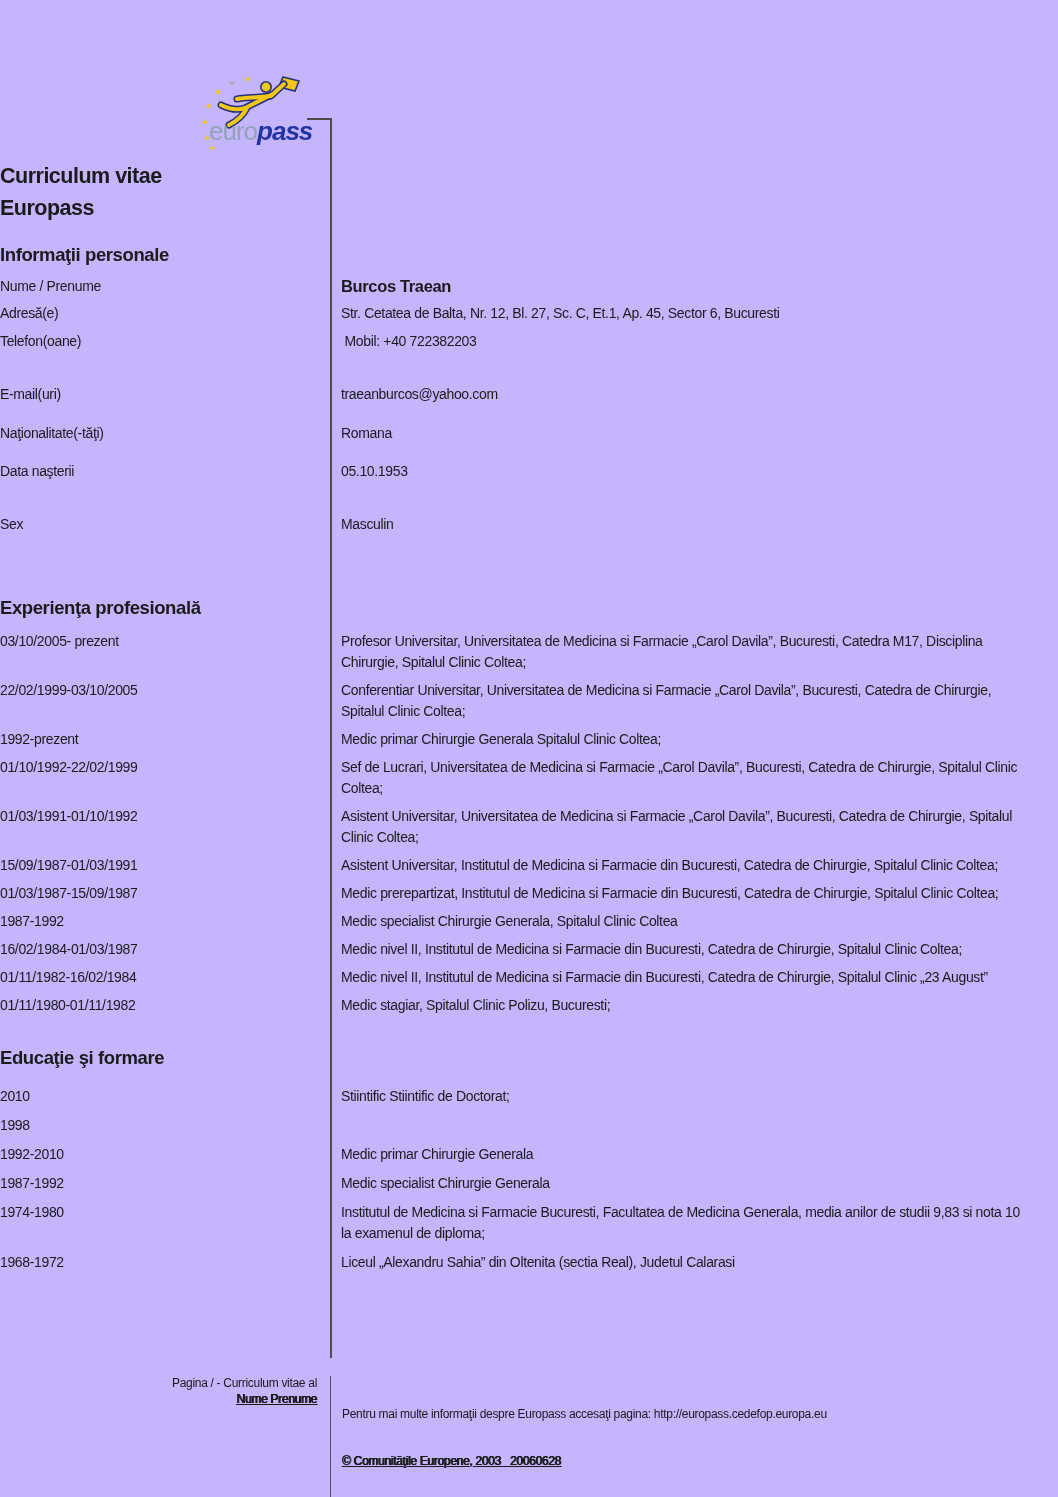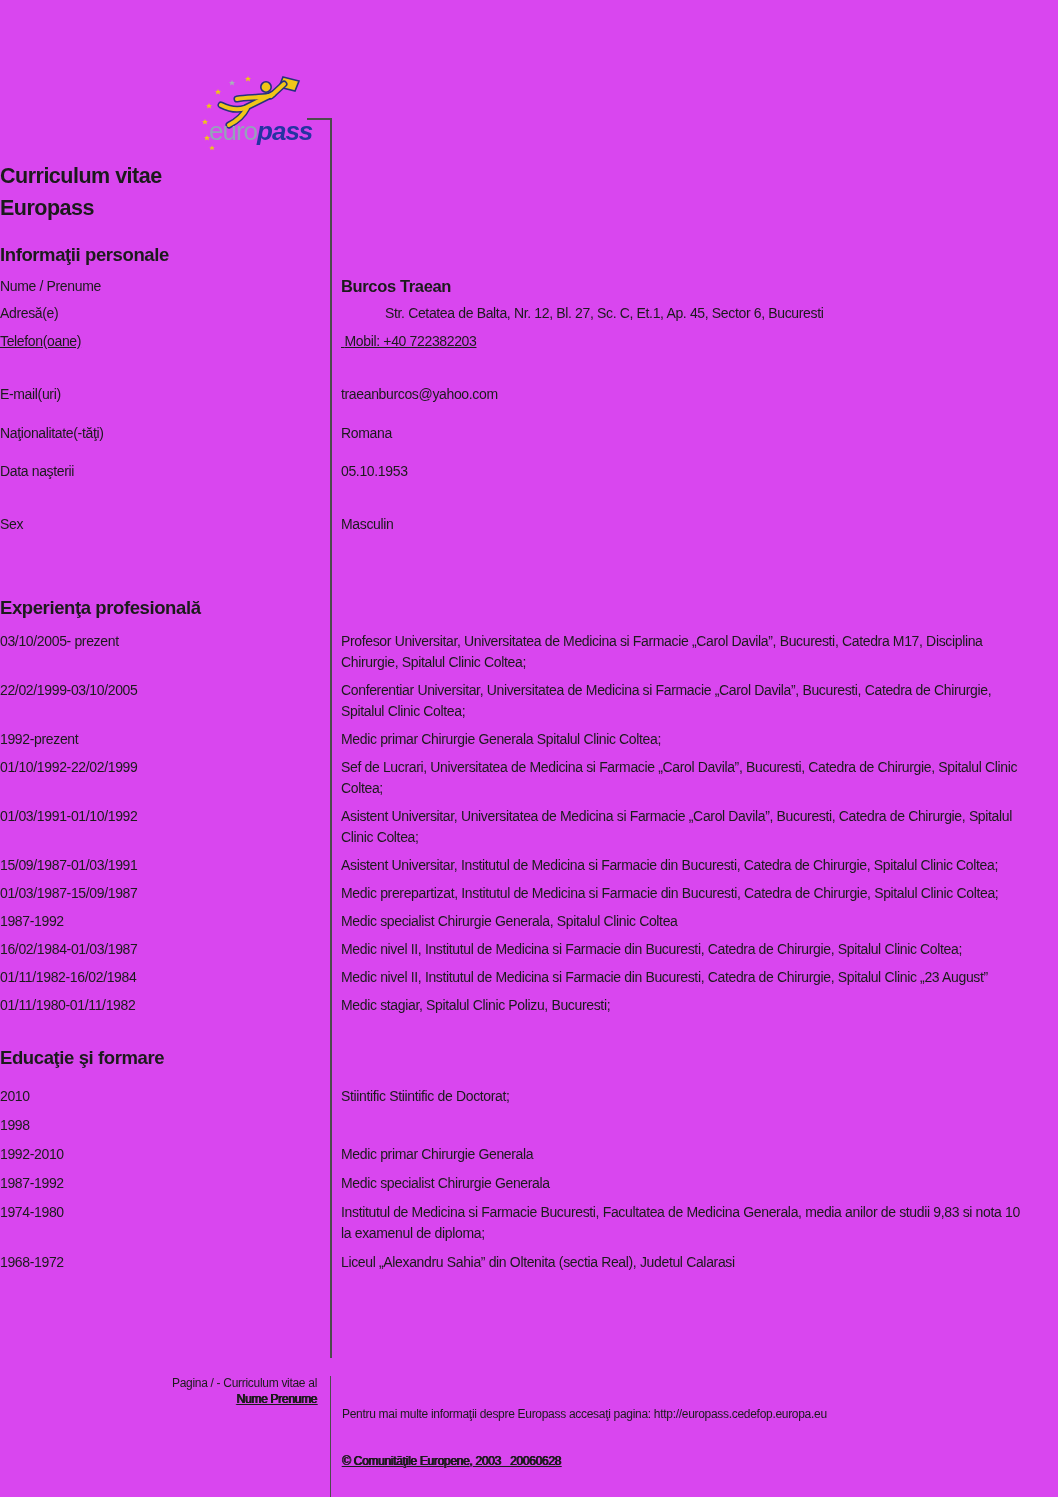--- a/index.html
+++ b/index.html
@@ -1,18 +1,18 @@
 <!DOCTYPE html>
 <html><head>
 <meta charset="utf-8">
 <style>
   * { margin:0; padding:0; box-sizing:border-box; }
   html,body { background:#ffffff; }
   body { font-family:"Liberation Sans","DejaVu Sans",sans-serif; color:#1b1b1b; }
-  .page { position:relative; width:1058px; height:1497px; background:#d946ef; margin:0 auto; overflow:hidden; }
+  .page { position:relative; width:1058px; height:1497px; background:#c4b5fd; margin:0 auto; overflow:hidden; }
 
   
   .vrule { position:absolute; left:330px; top:118px; width:1.5px; height:1240px; background:#4c4c4c; }
   .hconnector { position:absolute; left:307px; top:118px; width:23px; height:1.5px; background:#4c4c4c; }
 
   
   .logo { position:absolute; left:185px; top:74px; width:142px; height:78px; }
 
   
   .content { position:absolute; left:0; top:0; width:100%; padding-top:160px; }
@@ -25,22 +25,22 @@
   .value { white-space:pre-wrap; }
 
   .title { font-size:21.5px; font-weight:bold; line-height:32px; letter-spacing:-0.5px; }
   .section-heading { font-size:18.5px; font-weight:bold; line-height:22px; letter-spacing:-0.4px; }
   .h-personal { margin-top:20px; }
   .h-exp { margin-top:62px; margin-bottom:12px; }
   .h-edu { margin-top:24px; margin-bottom:17px; }
 
   .personal .row:nth-of-type(1) { margin-top:10px; }
   .personal .row:nth-of-type(1) .value { font-weight:bold; font-size:16.5px; }
-  .personal .row:nth-of-type(2) { margin-top:6px;gap:44px; }
-  .personal .row:nth-of-type(3) { margin-top:7px;text-decoration:underline; }
+  .personal .row:nth-of-type(2) { margin-top:6px; }
+  .personal .row:nth-of-type(3) { margin-top:7px; }
   .personal .row:nth-of-type(4) { margin-top:32px; }
   .personal .row:nth-of-type(5) { margin-top:18px; }
   .personal .row:nth-of-type(6) { margin-top:17px; }
   .personal .row:nth-of-type(7) { margin-top:32px; }
 
   .exp .row { margin-bottom:7px; }
   .edu .row { margin-bottom:8px; }
 
   
   .footer { position:absolute; left:0; top:1376px; width:100%; display:grid; grid-template-columns:330px 1fr; }

